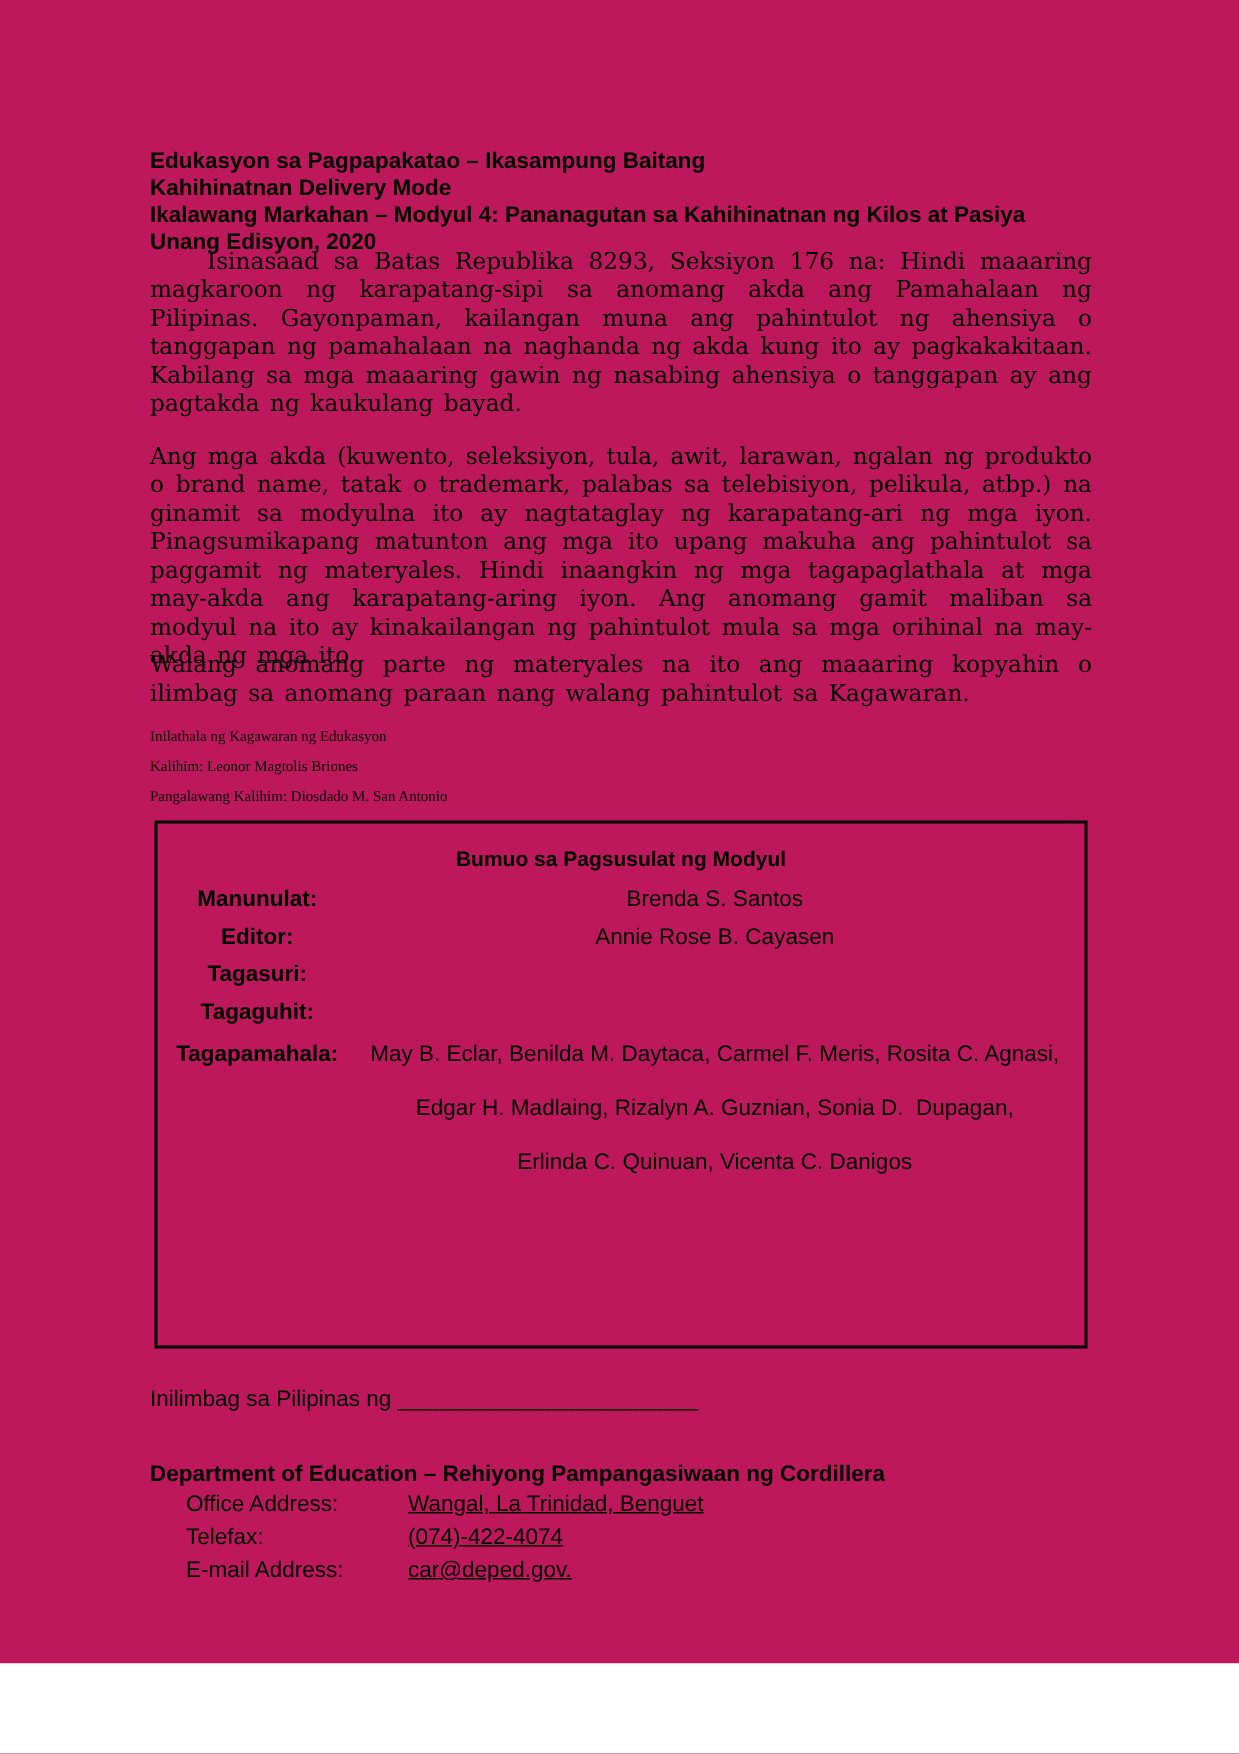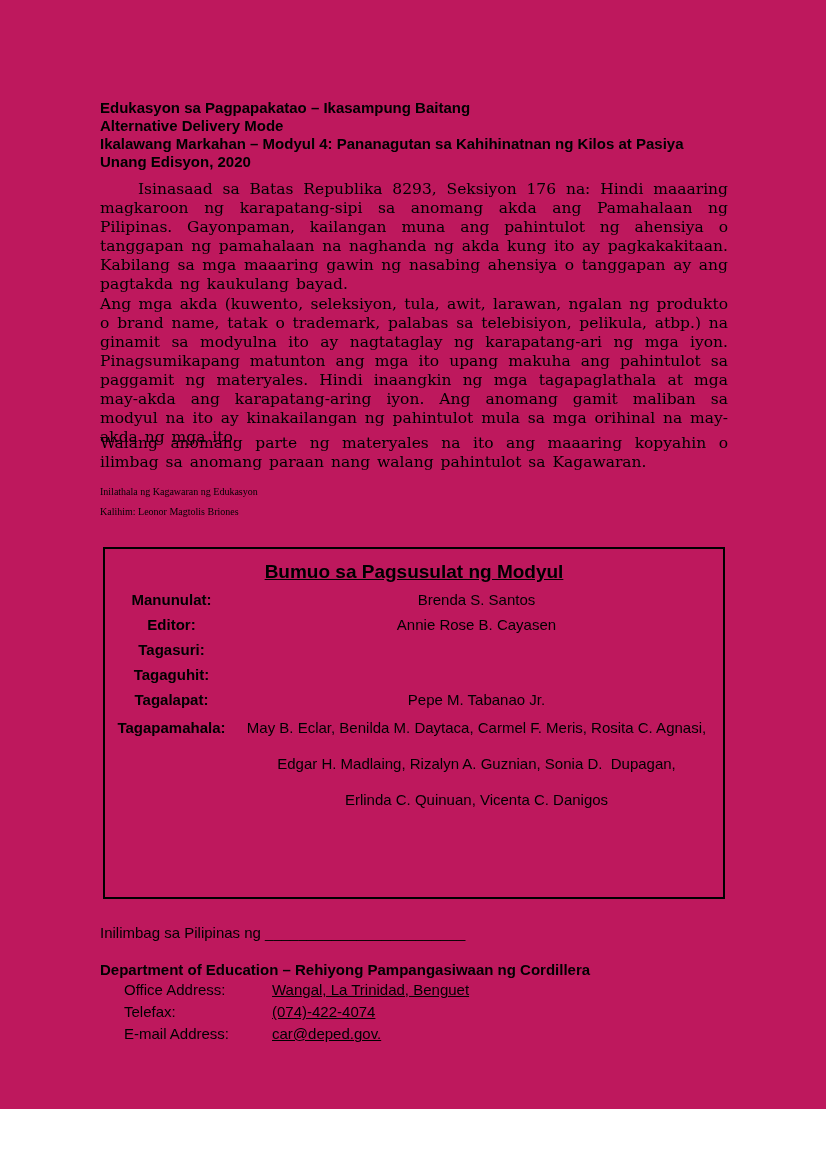--- a/index.html
+++ b/index.html
@@ -29,21 +29,21 @@
     position: absolute;
     left: 100px;
     width: 628px;
     font-family: "DejaVu Serif", serif;
     font-size: 15.5px;
     line-height: 19px;
     text-align: justify;
     word-spacing: 2px;
     margin: 0;
   }
-  .para-1 { top: 180px; text-indent: 38px; }
+  .para-1 { top: 165px; text-indent: 38px; }
   .para-2 { top: 295px; }
   .para-3 { top: 434px; }
 
   .publisher-block {
     position: absolute;
     top: 482px;
     left: 100px;
     width: 628px;
     font-family: Liberation Serif, serif;
     font-size: 10px;
@@ -57,23 +57,22 @@
     left: 103px;
     width: 622px;
     height: 352px;
     border: 2px solid #000000;
     box-sizing: border-box;
   }
   .box-title {
     margin-top: 14px;
     text-align: center;
     font-weight: bold;
-    font-size: 19px;
+    font-size: 14px;
     line-height: 18px;
-    text-decoration: underline;
   }
   .box-rows {
     margin-top: 11px;
     padding-left: 8px;
     font-size: 15px;
     text-align: center;
   }
   .crew-row {
     display: flex;
     line-height: 16px;
@@ -90,21 +89,21 @@
   
   .bottom-block {
     position: absolute;
     top: 924px;
     left: 100px;
     width: 628px;
     font-size: 15px;
     line-height: 18px;
   }
   .printed-line { font-weight: normal; }
-  .dept-title { font-weight: bold; margin-top: 19px; }
+  .dept-title { font-weight: bold; margin-top: 32px; }
   .contact-row { display: flex; line-height: 22px; }
   .contact-label { flex: 0 0 148px; margin-left: 24px; }
   .contact-value { text-decoration: underline; }
 
   
   .watermark {
     position: absolute;
     top: 1121px;
     left: 0;
     width: 100%;
@@ -114,56 +113,53 @@
     letter-spacing: 0.5px;
   }
 </style>
 </head>
 <body>
 
 <div class="page">
 
   <div class="doc-header">
     <div>Edukasyon sa Pagpapakatao – Ikasampung Baitang</div>
-    <div>Alternative Delivery Mode</div>
+    <div>Kahihinatnan Delivery Mode</div>
     <div>Ikalawang Markahan – Modyul 4: Pananagutan sa Kahihinatnan ng Kilos at Pasiya</div>
     <div>Unang Edisyon, 2020</div>
   </div>
 
   <p class="para para-1">Isinasaad sa Batas Republika 8293, Seksiyon 176 na: Hindi maaaring magkaroon ng karapatang-sipi sa anomang akda ang Pamahalaan ng Pilipinas. Gayonpaman, kailangan muna ang pahintulot ng ahensiya o tanggapan ng pamahalaan na naghanda ng akda kung ito ay pagkakakitaan. Kabilang sa mga maaaring gawin ng nasabing ahensiya o tanggapan ay ang pagtakda ng kaukulang bayad.</p>
   <p class="para para-2">Ang mga akda (kuwento, seleksiyon, tula, awit, larawan, ngalan ng produkto o brand name, tatak o trademark, palabas sa telebisiyon, pelikula, atbp.) na ginamit sa modyulna ito ay nagtataglay ng karapatang-ari ng mga iyon. Pinagsumikapang matunton ang mga ito upang makuha ang pahintulot sa paggamit ng materyales. Hindi inaangkin ng mga tagapaglathala at mga may-akda ang karapatang-aring iyon. Ang anomang gamit maliban sa modyul na ito ay kinakailangan ng pahintulot mula sa mga orihinal na may-akda ng mga ito.</p>
   <p class="para para-3">Walang anomang parte ng materyales na ito ang maaaring kopyahin o ilimbag sa anomang paraan nang walang pahintulot sa Kagawaran.</p>
 
   <div class="publisher-block">
     <div>Inilathala ng Kagawaran ng Edukasyon</div>
     <div>Kalihim: Leonor Magtolis Briones</div>
+    <div>Pangalawang Kalihim: Diosdado M. San Antonio</div>
   </div>
 
   <div class="credits-box">
     <div class="box-title">Bumuo sa Pagsusulat ng Modyul</div>
     <div class="box-rows">
       <div class="crew-row">
         <span class="crew-label">Manunulat:</span>
         <span class="crew-value">Brenda S. Santos</span>
       </div>
       <div class="crew-row">
         <span class="crew-label">Editor:</span>
         <span class="crew-value">Annie Rose B. Cayasen</span>
       </div>
       <div class="crew-row">
         <span class="crew-label">Tagasuri:</span>
         <span class="crew-value"></span>
       </div>
       <div class="crew-row">
         <span class="crew-label">Tagaguhit:</span>
         <span class="crew-value"></span>
-      </div>
-      <div class="crew-row">
-        <span class="crew-label">Tagalapat:</span>
-        <span class="crew-value">Pepe M. Tabanao Jr.</span>
       </div>
       <div class="crew-row crew-row-multi">
         <span class="crew-label">Tagapamahala:</span>
         <span class="crew-value">
           <div class="crew-value-line">May B. Eclar, Benilda M. Daytaca, Carmel F. Meris, Rosita C. Agnasi,</div>
           <div class="crew-value-line">Edgar H. Madlaing, Rizalyn A. Guznian, Sonia D.  Dupagan,</div>
           <div class="crew-value-line">Erlinda C. Quinuan, Vicenta C. Danigos</div>
         </span>
       </div>
     </div>

